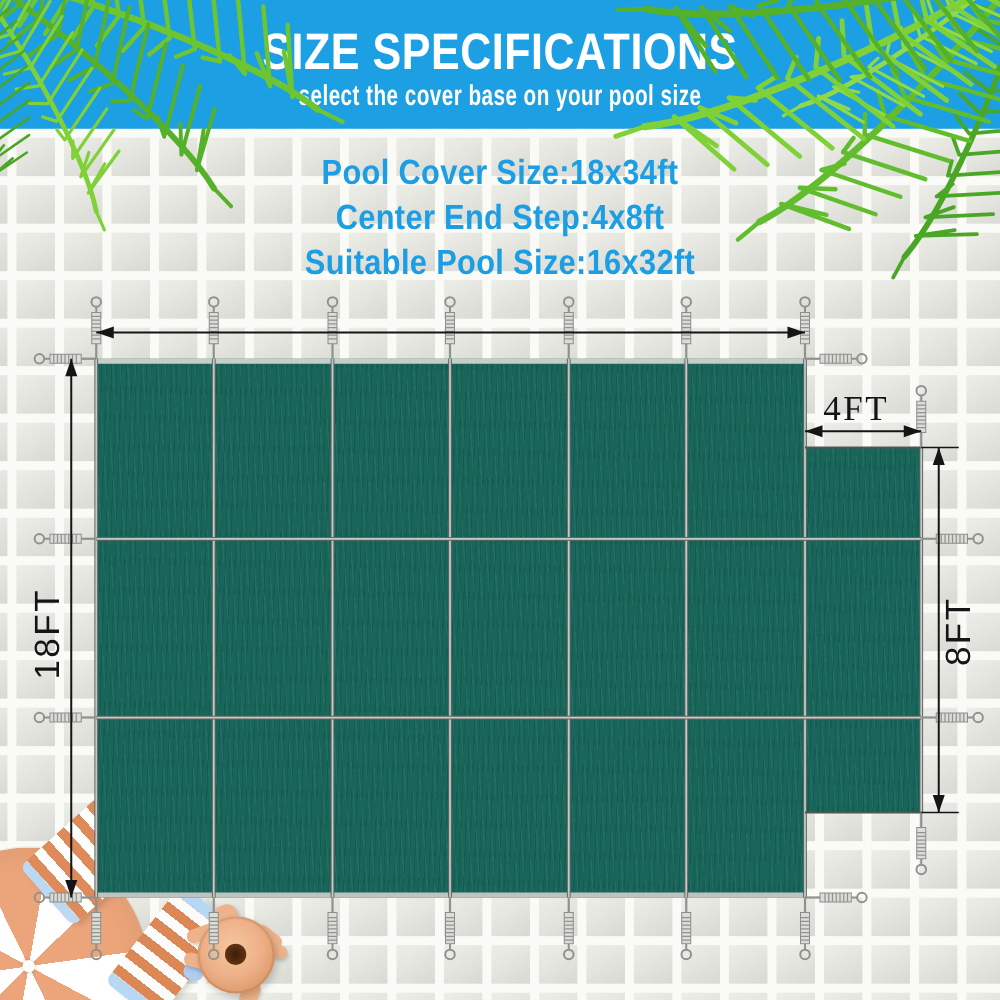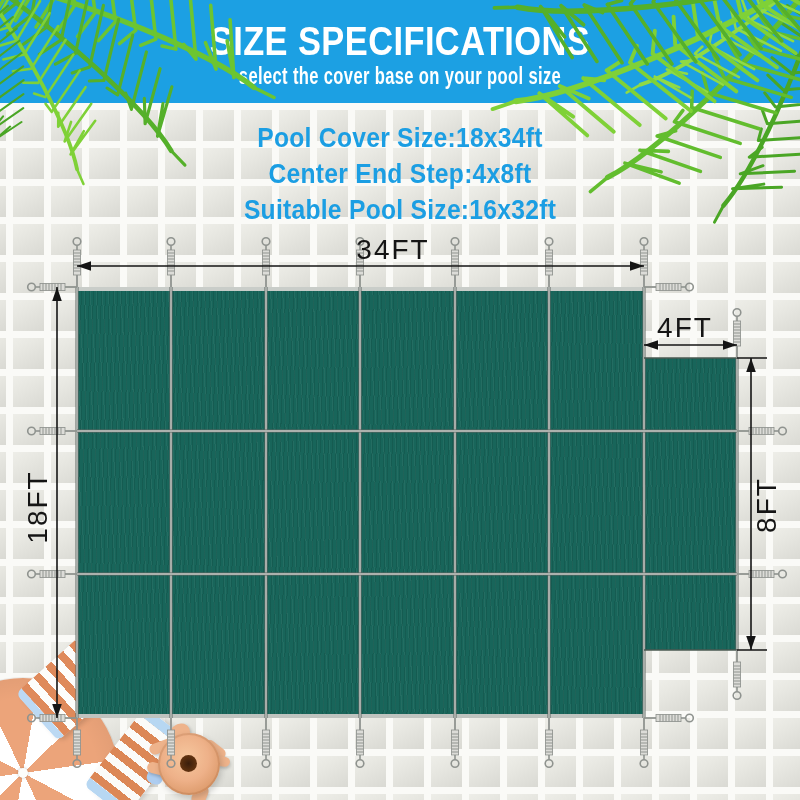--- a/index.html
+++ b/index.html
@@ -75,21 +75,21 @@
       repeating-linear-gradient(86deg,rgba(255,255,255,0.05) 0 1px,rgba(0,0,0,0) 1px 6px);}
 
   
   .overlay{position:absolute;inset:0;width:800px;height:800px;z-index:30;pointer-events:none;}
 
   
   .dim{position:absolute;z-index:35;color:#151515;font-size:28px;letter-spacing:2px;text-align:center;
     font-family:"Liberation Sans","DejaVu Sans",sans-serif;}
   .dim-top{left:333px;top:236px;width:120px;height:28px;line-height:28px;}
   .dim-left{left:-22px;top:493px;width:120px;height:28px;line-height:28px;transform:rotate(-90deg);}
-  .dim-step-w{left:635px;top:314px;width:100px;height:28px;line-height:28px;}
+  .dim-step-w{left:635px;top:314px;width:100px;height:28px;line-height:28px;font-family:Liberation Serif, serif;}
   .dim-step-h{left:707px;top:491px;width:120px;height:28px;line-height:28px;transform:rotate(-90deg);}
 </style>
 </head>
 <body>
 
 <div class="canvas">
 
   <div class="tiles"></div>
 
   <div class="deco">
@@ -169,21 +169,20 @@
       <path d="M644,345 l14,-4.8 l0,9.6 z" stroke="none"></path>
       <path d="M737,345 l-14,-4.8 l0,9.6 z" stroke="none"></path>
 
       <line x1="751" y1="358" x2="751" y2="650" stroke-width="1.6"></line>
       <path d="M751,358 l-4.8,14 l9.6,0 z" stroke="none"></path>
       <path d="M751,650 l-4.8,-14 l9.6,0 z" stroke="none"></path>
       <path d="M737,358 H767 M737,650 H767" fill="none" stroke-width="1.3"></path>
     </g>
   </svg>
 
-  <div class="dim dim-top">34FT</div>
   <div class="dim dim-left">18FT</div>
   <div class="dim dim-step-w">4FT</div>
   <div class="dim dim-step-h">8FT</div>
 
   <div class="header">
     <div class="title">SIZE SPECIFICATIONS</div>
     <div class="subtitle">select the cover base on your pool size</div>
   </div>
 
   <div class="specs">

